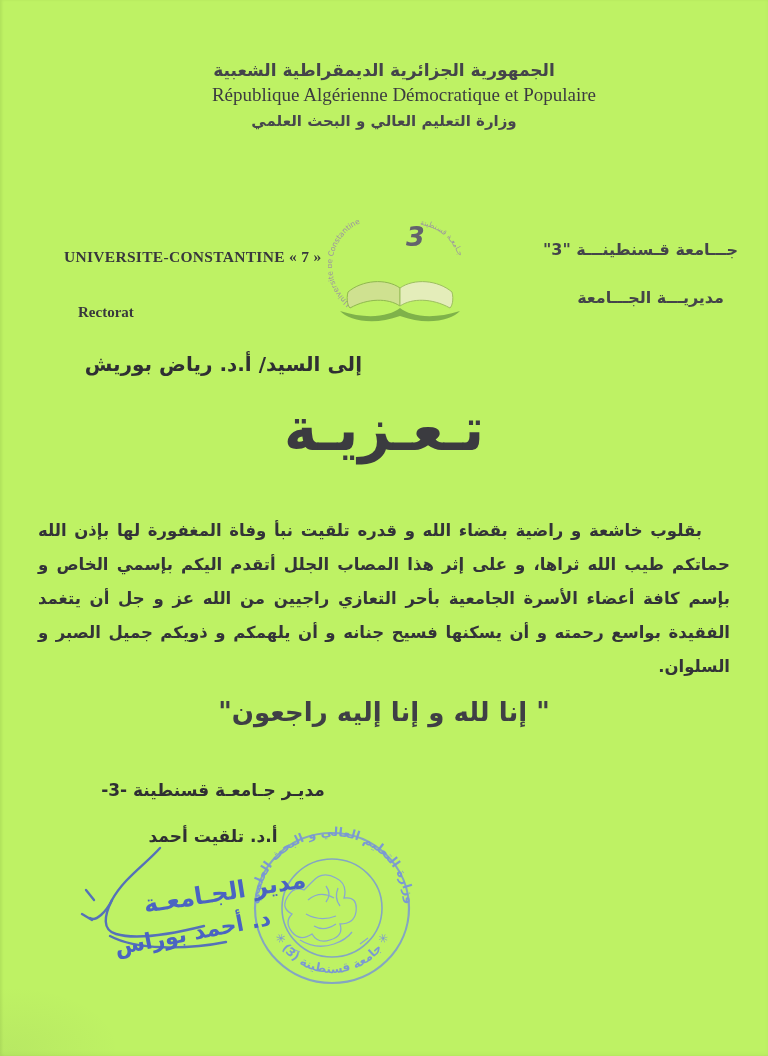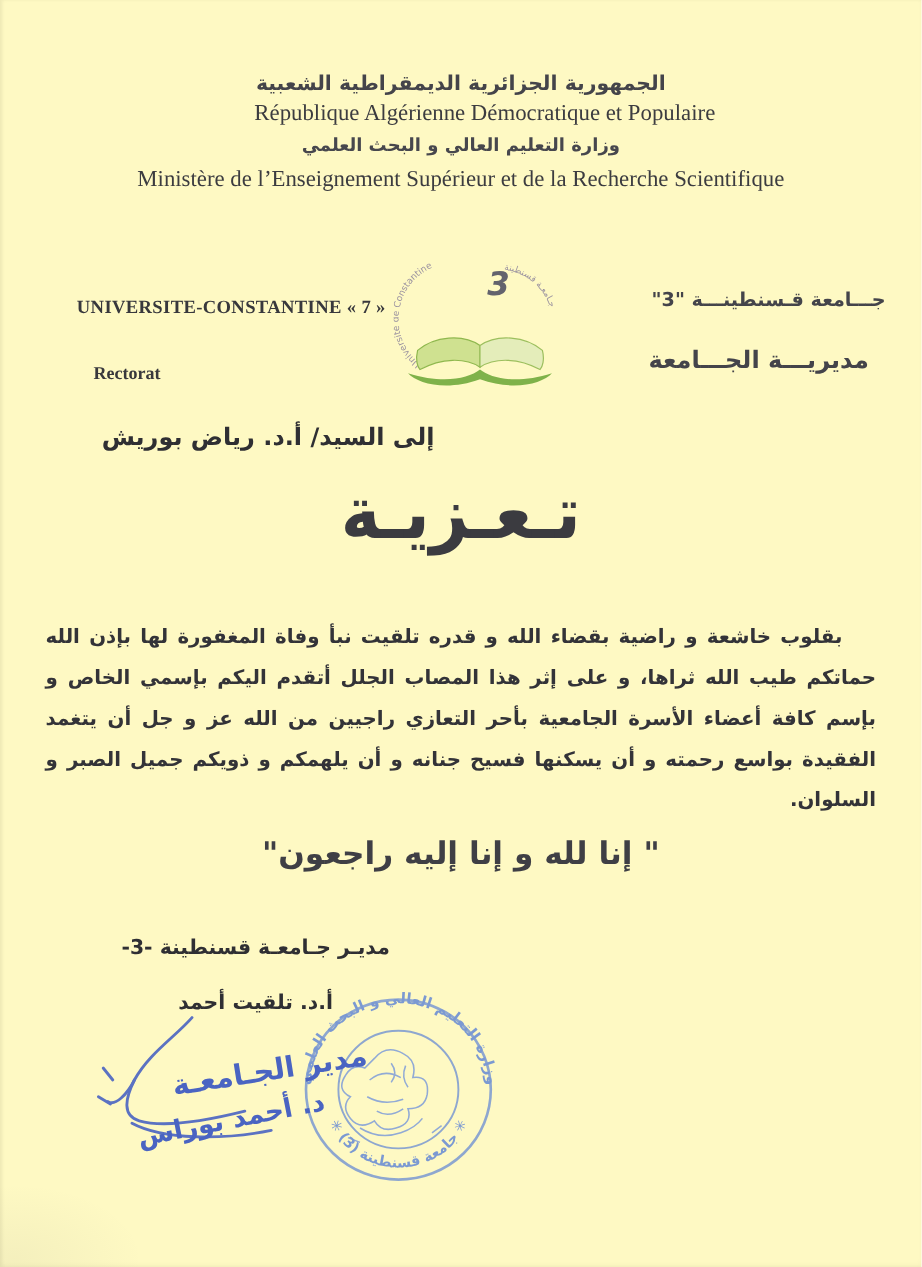--- a/index.html
+++ b/index.html
@@ -1,39 +1,39 @@
 <!DOCTYPE html>
 <html lang="ar"><head>
 <meta charset="utf-8">
 <style>
   * { margin:0; padding:0; box-sizing:border-box; }
   html,body { background:#ffffff; }
   .page {
     position:relative; width:768px; height:1056px; margin:0 auto;
-    background:#fef9c3; overflow:hidden;
+    background:#bef264; overflow:hidden;
     font-family:"DejaVu Sans", sans-serif; color:#3a3a3c;
     box-shadow:inset 2px 0 3px rgba(0,0,0,0.05), inset 0 -2px 4px rgba(0,0,0,0.03);
   }
   .scan-smudge {
     position:absolute; left:0; bottom:0; width:120px; height:70px;
     background:radial-gradient(ellipse at 10% 90%, rgba(90,90,90,0.06), transparent 70%);
   }
   .center { left:0; width:100%; text-align:center; }
   .abs { position:absolute; }
 
   .ar-head1 { top:60px; font-size:17px; font-weight:bold; color:#44444a; letter-spacing:1px; }
   .fr-head1 { top:84px; font-size:19px; font-family:Liberation Serif, serif; color:#3c3c40;padding-left:40px; }
   .ar-head2 { top:112px; font-size:15px; font-weight:bold; color:#47474d; letter-spacing:1px; }
   .fr-head2 { top:139px; font-size:19px; font-family:"Liberation Serif", serif; color:#3c3c40; }
 
   .univ-fr { left:64px; top:248px; font-family:"Liberation Serif", serif; font-weight:bold; font-size:15.5px; color:#38383c; letter-spacing:0.3px; }
   .rectorat { left:78px; top:304px; font-family:"Liberation Serif", serif; font-weight:bold; font-size:15px; color:#38383c; }
   .logo-box { left:328px; top:216px; width:144px; height:108px; }
   .ar-univ-right { right:30px; top:240px; font-size:16px; font-weight:bold; color:#44444a; text-align:right; direction:rtl; }
-  .ar-dir-right  { right:44px; top:288px; font-size:20px; font-weight:bold; color:#44444a; text-align:right; direction:rtl; }
+  .ar-dir-right  { right:44px; top:288px; font-size:16px; font-weight:bold; color:#44444a; text-align:right; direction:rtl; }
 
   .recipient { left:52px; top:352px; width:310px; direction:rtl; 
                font-size:20px; font-weight:bold; color:#2f2f33; }
 
   .big-title { top:396px; font-size:56px; font-weight:bold; color:#3b3b40;
                transform:scaleY(1.08); letter-spacing:2px; }
 
   .body-par { left:38px; top:514px; width:692px; direction:rtl; text-align:justify;
               font-size:16.5px; font-weight:bold; color:#333338; line-height:34px;
               text-indent:28px; }
@@ -49,21 +49,20 @@
 </style>
 </head>
 <body>
 
 <div class="page">
   <div class="scan-smudge"></div>
 
   <div class="abs center ar-head1">الجمهورية الجزائرية الديمقراطية الشعبية</div>
   <div class="abs center fr-head1">République Algérienne Démocratique et Populaire</div>
   <div class="abs center ar-head2">وزارة التعليم العالي و البحث العلمي</div>
-  <div class="abs center fr-head2">Ministère de l’Enseignement Supérieur et de la Recherche Scientifique</div>
 
   <div class="abs univ-fr">UNIVERSITE-CONSTANTINE « 7 »</div>
   <div class="abs rectorat">Rectorat</div>
 
   <div class="abs logo-box">
     <svg width="144" height="108" viewBox="0 0 144 108">
       <defs>
         <path id="arcL" d="M 30,92 A 46,46 0 0 1 72,8"></path>
         <path id="arcR" d="M 80,9 A 46,46 0 0 1 116,90"></path>
       </defs>

